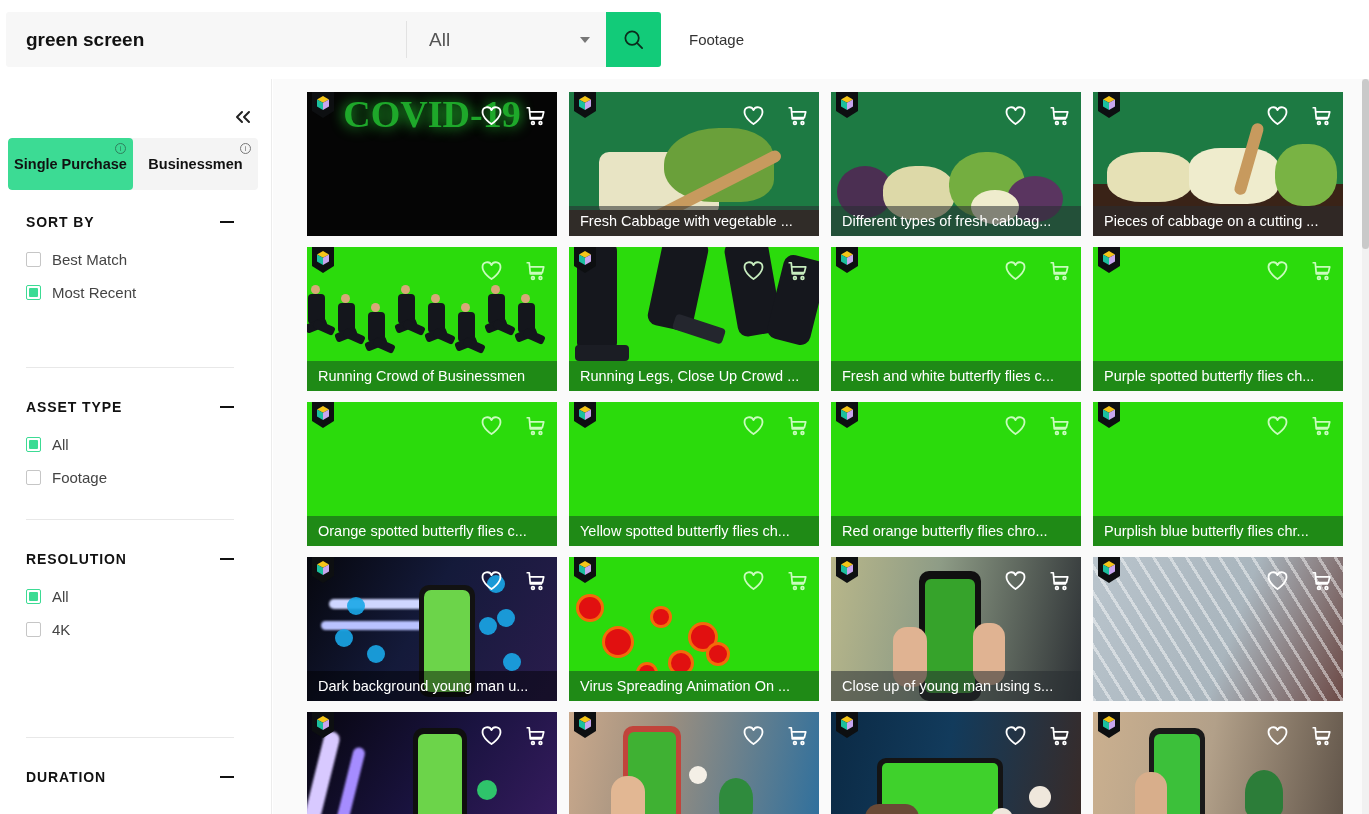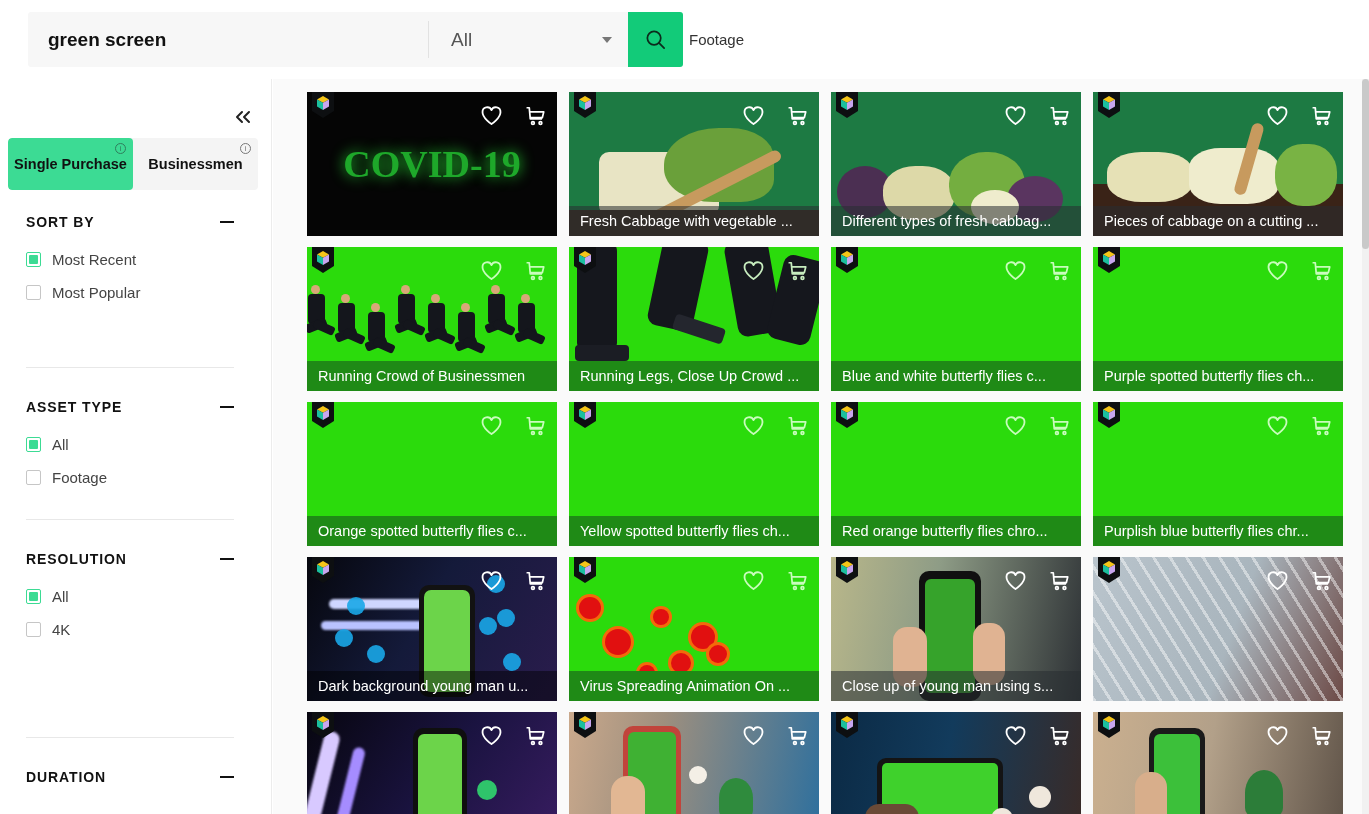--- a/index.html
+++ b/index.html
@@ -11,21 +11,21 @@
   }
 
   
   .topbar {
     position: absolute; left: 0; top: 0;
     width: 1369px; height: 79px;
     background: #ffffff;
     display: flex; align-items: center;
   }
   .searchwrap {
-    position: absolute; left: 28px; top: 12px;
+    position: absolute; left: 6px; top: 12px;
     width: 655px; height: 55px;
     display: flex; align-items: stretch;
     background: #f7f7f7;
     border-radius: 3px;
   }
   .search-input {
     flex: 0 0 400px;
     border: none; outline: none; background: transparent;
     font-family: "Liberation Sans", sans-serif;
     font-size: 19px; font-weight: bold; color: #111;
@@ -222,26 +222,26 @@
     </div>
   </div>
 
   <div class="section" style="top:135px;">
     <div class="sec-head">
       <span>SORT BY</span>
       <span class="minus"></span>
     </div>
     <div style="margin-top:13px;">
       <div class="opt">
+        <span class="cbox"></span>
+        <span class="opt-label">Best Match</span>
+      </div>
+      <div class="opt">
         <span class="cbox checked"></span>
         <span class="opt-label">Most Recent</span>
-      </div>
-      <div class="opt">
-        <span class="cbox"></span>
-        <span class="opt-label">Most Popular</span>
       </div>
     </div>
   </div>
   <div class="hr" style="top:288px;"></div>
 
   <div class="section" style="top:320px;">
     <div class="sec-head">
       <span>ASSET TYPE</span>
       <span class="minus"></span>
     </div>
@@ -281,21 +281,21 @@
       <span>DURATION</span>
       <span class="minus"></span>
     </div>
   </div>
 </div>
 
 <div class="results">
   <div class="grid" id="grid">
       <div class="tile">
         <div class="bg" style="background:#050505"></div>
-      <div class="overlay-objs" style="display:flex;align-items:center;justify-content:center">
+      <div class="overlay-objs" style="display:flex;align-items:flex-start;justify-content:center">
         <span style="font-family:'Liberation Serif',serif;font-size:38px;font-weight:bold;color:#1ea82a;text-shadow:0 0 14px #25d432">COVID-19</span>
         </div>
         <span class="badge"><svg viewBox="0 0 22 26" width="22" height="26">
   <path d="M0 0 H22 V19 L11 26 L0 19 Z" fill="#0d0f11"></path>
   <polygon points="11,4 17,7.4 11,10.8 5,7.4" fill="#f5c518"></polygon>
   <polygon points="5,7.4 11,10.8 11,18 5,14.6" fill="#1bbf9e"></polygon>
   <polygon points="17,7.4 11,10.8 11,18 17,14.6" fill="#c8a6ef"></polygon>
           </svg></span>
         <div class="acts">
     <svg width="23" height="21" viewBox="0 0 24 22" fill="none" stroke="#ffffff" stroke-width="1.9">
@@ -485,21 +485,21 @@
         <div class="acts">
     <svg width="23" height="21" viewBox="0 0 24 22" fill="none" stroke="rgba(215,255,205,.92)" stroke-width="1.9">
       <path d="M12 20S2.6 13.6 2.6 7.6A4.9 4.9 0 0 1 12 5.4 4.9 4.9 0 0 1 21.4 7.6C21.4 13.6 12 20 12 20Z" stroke-linejoin="round"></path>
           </svg>
     <svg width="23" height="22" viewBox="0 0 24 24" fill="none" stroke="rgba(215,255,205,.92)" stroke-width="1.9">
       <path d="M3 3h2.2l1.1 12.2h12M6.3 7.5H21l-1.6 6.4H6.9" stroke-linejoin="round" stroke-linecap="round"></path>
       <circle cx="9.2" cy="19.6" r="1.5"></circle>
             <circle cx="17.4" cy="19.6" r="1.5"></circle>
           </svg>
         </div>
-        <div class="caption green">Blue and white butterfly flies c...</div>
+        <div class="caption green">Fresh and white butterfly flies c...</div>
       </div>
       <div class="tile">
         <div class="bg" style="background:#2bdb0c"></div>
       <div class="overlay-objs">
           <div style="position:absolute;left:60px;bottom:2px;width:20px;height:16px;background:#6b2a6e;border-radius:55%"></div>
         </div>
         <span class="badge"><svg viewBox="0 0 22 26" width="22" height="26">
   <path d="M0 0 H22 V19 L11 26 L0 19 Z" fill="#0d0f11"></path>
   <polygon points="11,4 17,7.4 11,10.8 5,7.4" fill="#f5c518"></polygon>
   <polygon points="5,7.4 11,10.8 11,18 5,14.6" fill="#1bbf9e"></polygon>

